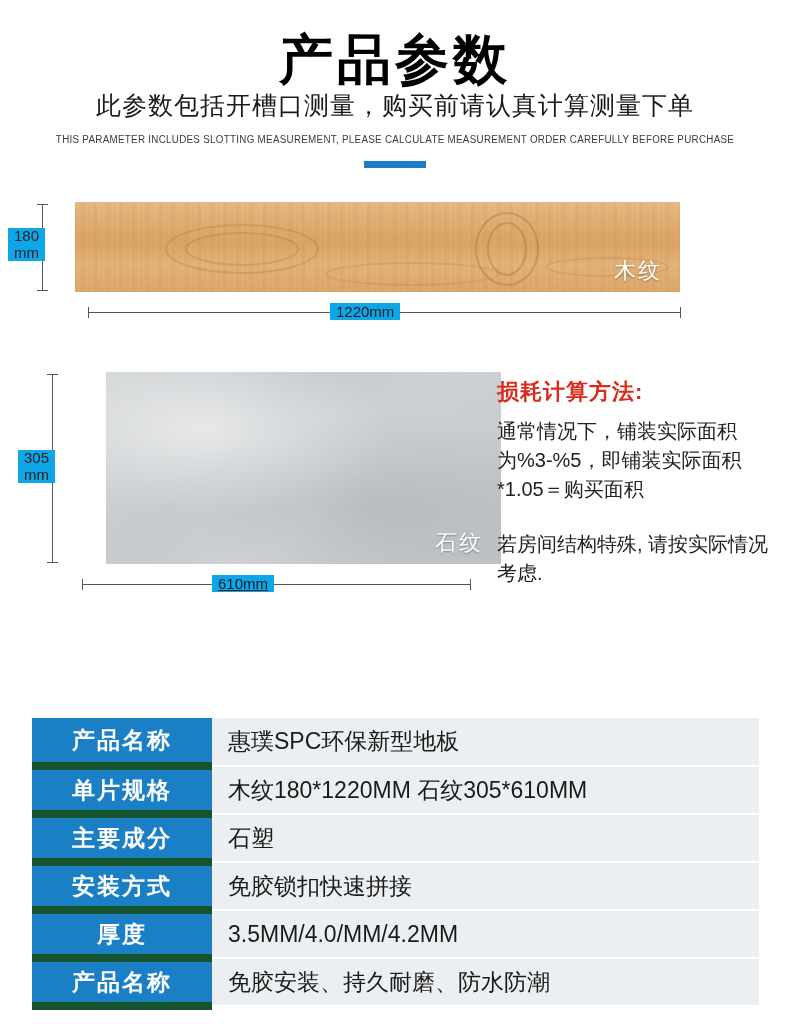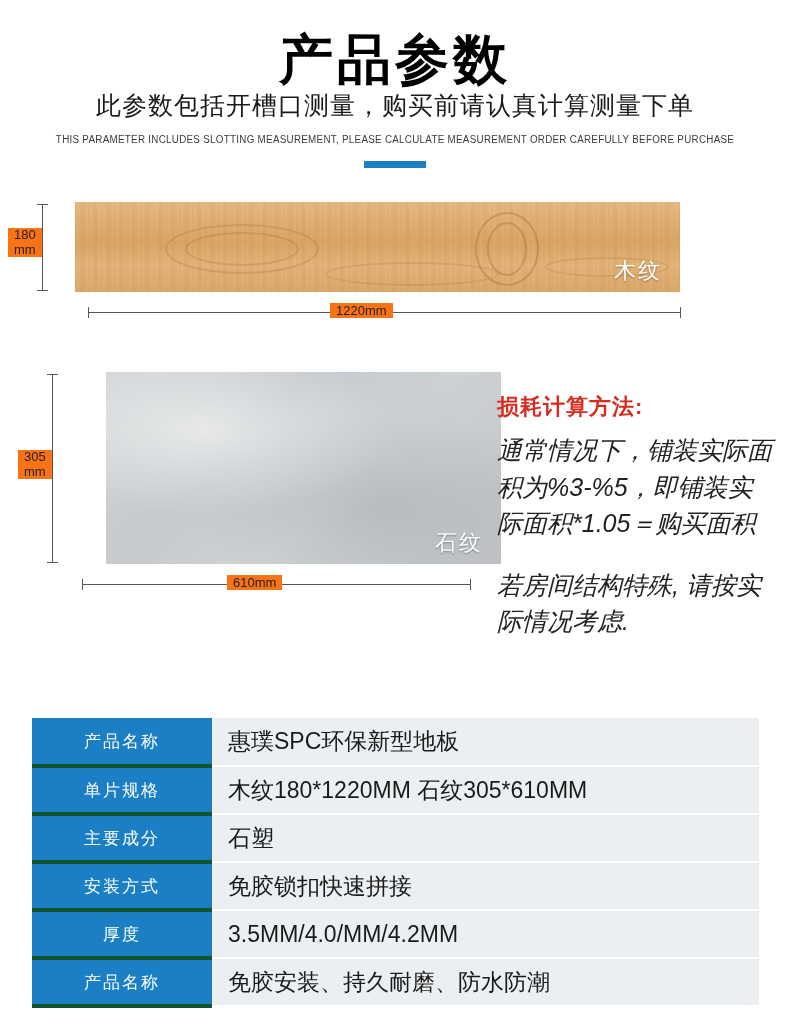--- a/index.html
+++ b/index.html
@@ -122,72 +122,71 @@
   .dim-h { height: 1px; }
   .dim-v { width: 1px; }
   .tick {
     position: absolute;
     background: #555;
   }
   .tick-v { width: 1px; height: 11px; }
   .tick-h { height: 1px; width: 11px; }
   .dim-text {
     position: absolute;
-    font-size: 13px;
+    font-size: 15px;
     color: #222;
-    background: #f97316;
+    background: #0ea5e9;
     padding: 0 6px;
     white-space: nowrap;
   }
   .dim-text-v {
     text-align: center;
     line-height: 1.1;
   }
 
   
   .loss {
     position: absolute;
     left: 497px;
-    top: 200px;
+    top: 185px;
     width: 280px;
   }
   .loss-title {
     color: #d92b1e;
     font-size: 22px;
     font-weight: bold;
     letter-spacing: 1px;
   }
   .loss-body {
     margin-top: 10px;
-    font-size: 25px;
+    font-size: 20px;
     line-height: 1.45;
     color: #222;
-    font-style: italic;
   }
   .loss-body p { margin: 0; }
   .loss-body p.second { margin-top: 26px; }
 
   
   .spec-table {
     position: absolute;
     left: 32px;
     top: 718px;
     width: 727px;
     border-collapse: collapse;
   }
   .spec-table tr { height: 48px; }
   .spec-table td.key {
     width: 178px;
     background: #1a7fc4;
     color: #ffffff;
-    font-size: 17px;
-    font-weight: normal;
+    font-size: 23px;
+    font-weight: bold;
     text-align: center;
     letter-spacing: 2px;
-    border-bottom: 4px solid #14532d;
+    border-bottom: 8px solid #14532d;
   }
   .spec-table td.val {
     background: #eceff1;
     color: #1a1a1a;
     font-size: 23px;
     padding-left: 16px;
     border-bottom: 2px solid #ffffff;
   }
 </style>
 </head>
@@ -244,21 +243,21 @@
     <div class="dim-text dim-text-v" style="left:18px; top:258px;">
       <span>305</span><br>
       <span>mm</span>
     </div>
   </div>
 
   <div>
     <div class="dim-line dim-h" style="left:82px; top:392px; width:388px;"></div>
     <div class="tick tick-v" style="left:82px; top:387px;"></div>
     <div class="tick tick-v" style="left:470px; top:387px;"></div>
-    <div class="dim-text" style="left:227px; top:383px;">610mm</div>
+    <div class="dim-text" style="left:212px; top:383px;text-decoration:underline;">610mm</div>
   </div>
 
   <div class="loss">
     <div class="loss-title">损耗计算方法:</div>
     <div class="loss-body">
       <p>通常情况下，铺装实际面积为%3-%5，即铺装实际面积*1.05＝购买面积</p>
       <p class="second">若房间结构特殊, 请按实际情况考虑.</p>
     </div>
   </div>
 </div>

